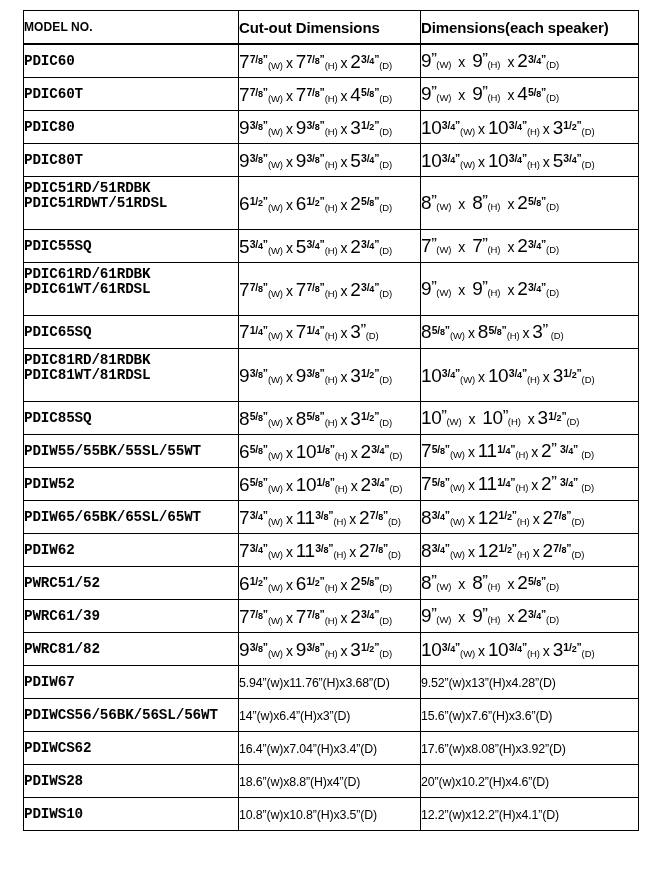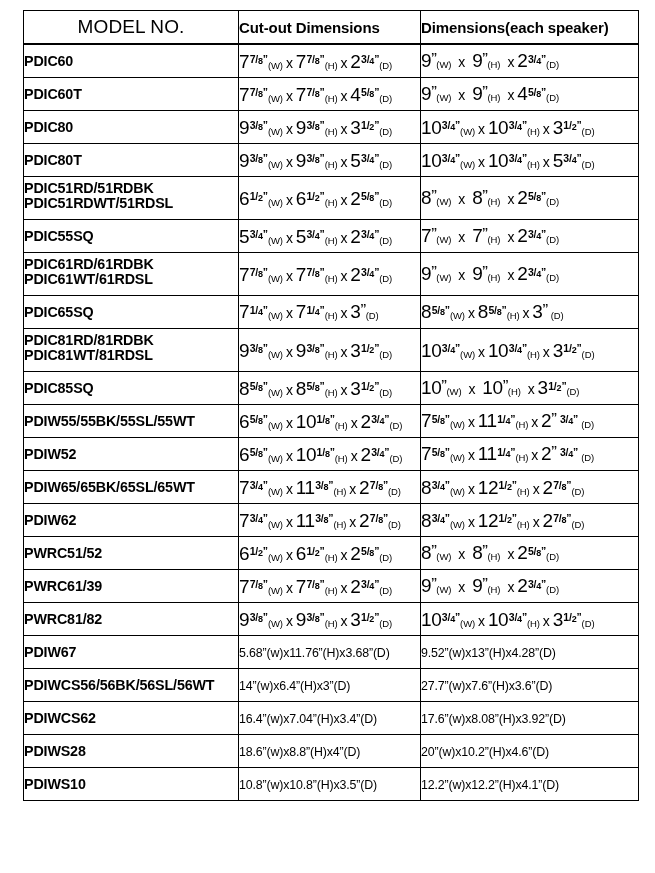--- a/index.html
+++ b/index.html
@@ -42,48 +42,48 @@
     vertical-align: middle;
     background: #ffffff;
   }
 
   
   tr.head th {
     height: 32px;
     border-bottom-width: 2.4px;
   }
   .hd-model {
-    font-size: 19px;
-    font-weight: normal;
+    font-size: 12px;
+    font-weight: bold;
     letter-spacing: 0.1px;
     padding-left: 13px;
-    text-align: center;
+    text-align: left;
   }
   .hd-ctr {
     font-size: 15px;
     font-weight: bold;
     letter-spacing: -0.1px;
     text-align: left;
   }
 
   
   td.model {
     font-size: 14.3px;
     font-weight: bold;
     letter-spacing: -0.15px;
     padding-left: 13px;
     text-align: left;
     white-space: nowrap;
   }
   td.model.two-line {
     line-height: 1.05;
     padding-top: 1px;
-    padding-bottom: 5px;
-  }
-  td.model .ml { display: block; }
+    padding-bottom: 15px;
+  }
+  td.model .ml { display: block; font-family: Liberation Mono, monospace; }
 
   
   td.dim {
     text-align: left;
     white-space: nowrap;
     font-size: 13px;
   }
 
   tr.r-std td { height: 32px; }
   tr.r-two td { height: 36px; }
@@ -270,29 +270,29 @@
           <td class="model">
             <span class="ml">PWRC81/82</span>
           </td>
           <td class="dim"><span class="dimline"><span class="big">9</span><span class="fr">3<span class="sl">/</span><span class="den">8</span>”</span><span class="sub">(W)</span><span class="sp-s"></span><span class="xm">x</span><span class="sp-s"></span><span class="big">9</span><span class="fr">3<span class="sl">/</span><span class="den">8</span>”</span><span class="sub">(H)</span><span class="sp-s"></span><span class="xm">x</span><span class="sp-s"></span><span class="big">3</span><span class="fr">1<span class="sl">/</span><span class="den">2</span>”</span><span class="sub">(D)</span></span></td>
           <td class="dim"><span class="dimline"><span class="big">10</span><span class="fr">3<span class="sl">/</span><span class="den">4</span>”</span><span class="sub">(W)</span><span class="sp-s"></span><span class="xm">x</span><span class="sp-s"></span><span class="big">10</span><span class="fr">3<span class="sl">/</span><span class="den">4</span>”</span><span class="sub">(H)</span><span class="sp-s"></span><span class="xm">x</span><span class="sp-s"></span><span class="big">3</span><span class="fr">1<span class="sl">/</span><span class="den">2</span>”</span><span class="sub">(D)</span></span></td>
         </tr>
         <tr class="r-std">
           <td class="model">
             <span class="ml">PDIW67</span>
           </td>
-          <td class="dim"><span class="decline">5.68”(w)x11.76”(H)x3.68”(D)</span></td>
+          <td class="dim"><span class="decline">5.94”(w)x11.76”(H)x3.68”(D)</span></td>
           <td class="dim"><span class="decline">9.52”(w)x13”(H)x4.28”(D)</span></td>
         </tr>
         <tr class="r-std">
           <td class="model">
             <span class="ml">PDIWCS56/56BK/56SL/56WT</span>
           </td>
           <td class="dim"><span class="decline">14”(w)x6.4”(H)x3”(D)</span></td>
-          <td class="dim"><span class="decline">27.7”(w)x7.6”(H)x3.6”(D)</span></td>
+          <td class="dim"><span class="decline">15.6”(w)x7.6”(H)x3.6”(D)</span></td>
         </tr>
         <tr class="r-std">
           <td class="model">
             <span class="ml">PDIWCS62</span>
           </td>
           <td class="dim"><span class="decline">16.4”(w)x7.04”(H)x3.4”(D)</span></td>
           <td class="dim"><span class="decline">17.6”(w)x8.08”(H)x3.92”(D)</span></td>
         </tr>
         <tr class="r-std">
           <td class="model">

